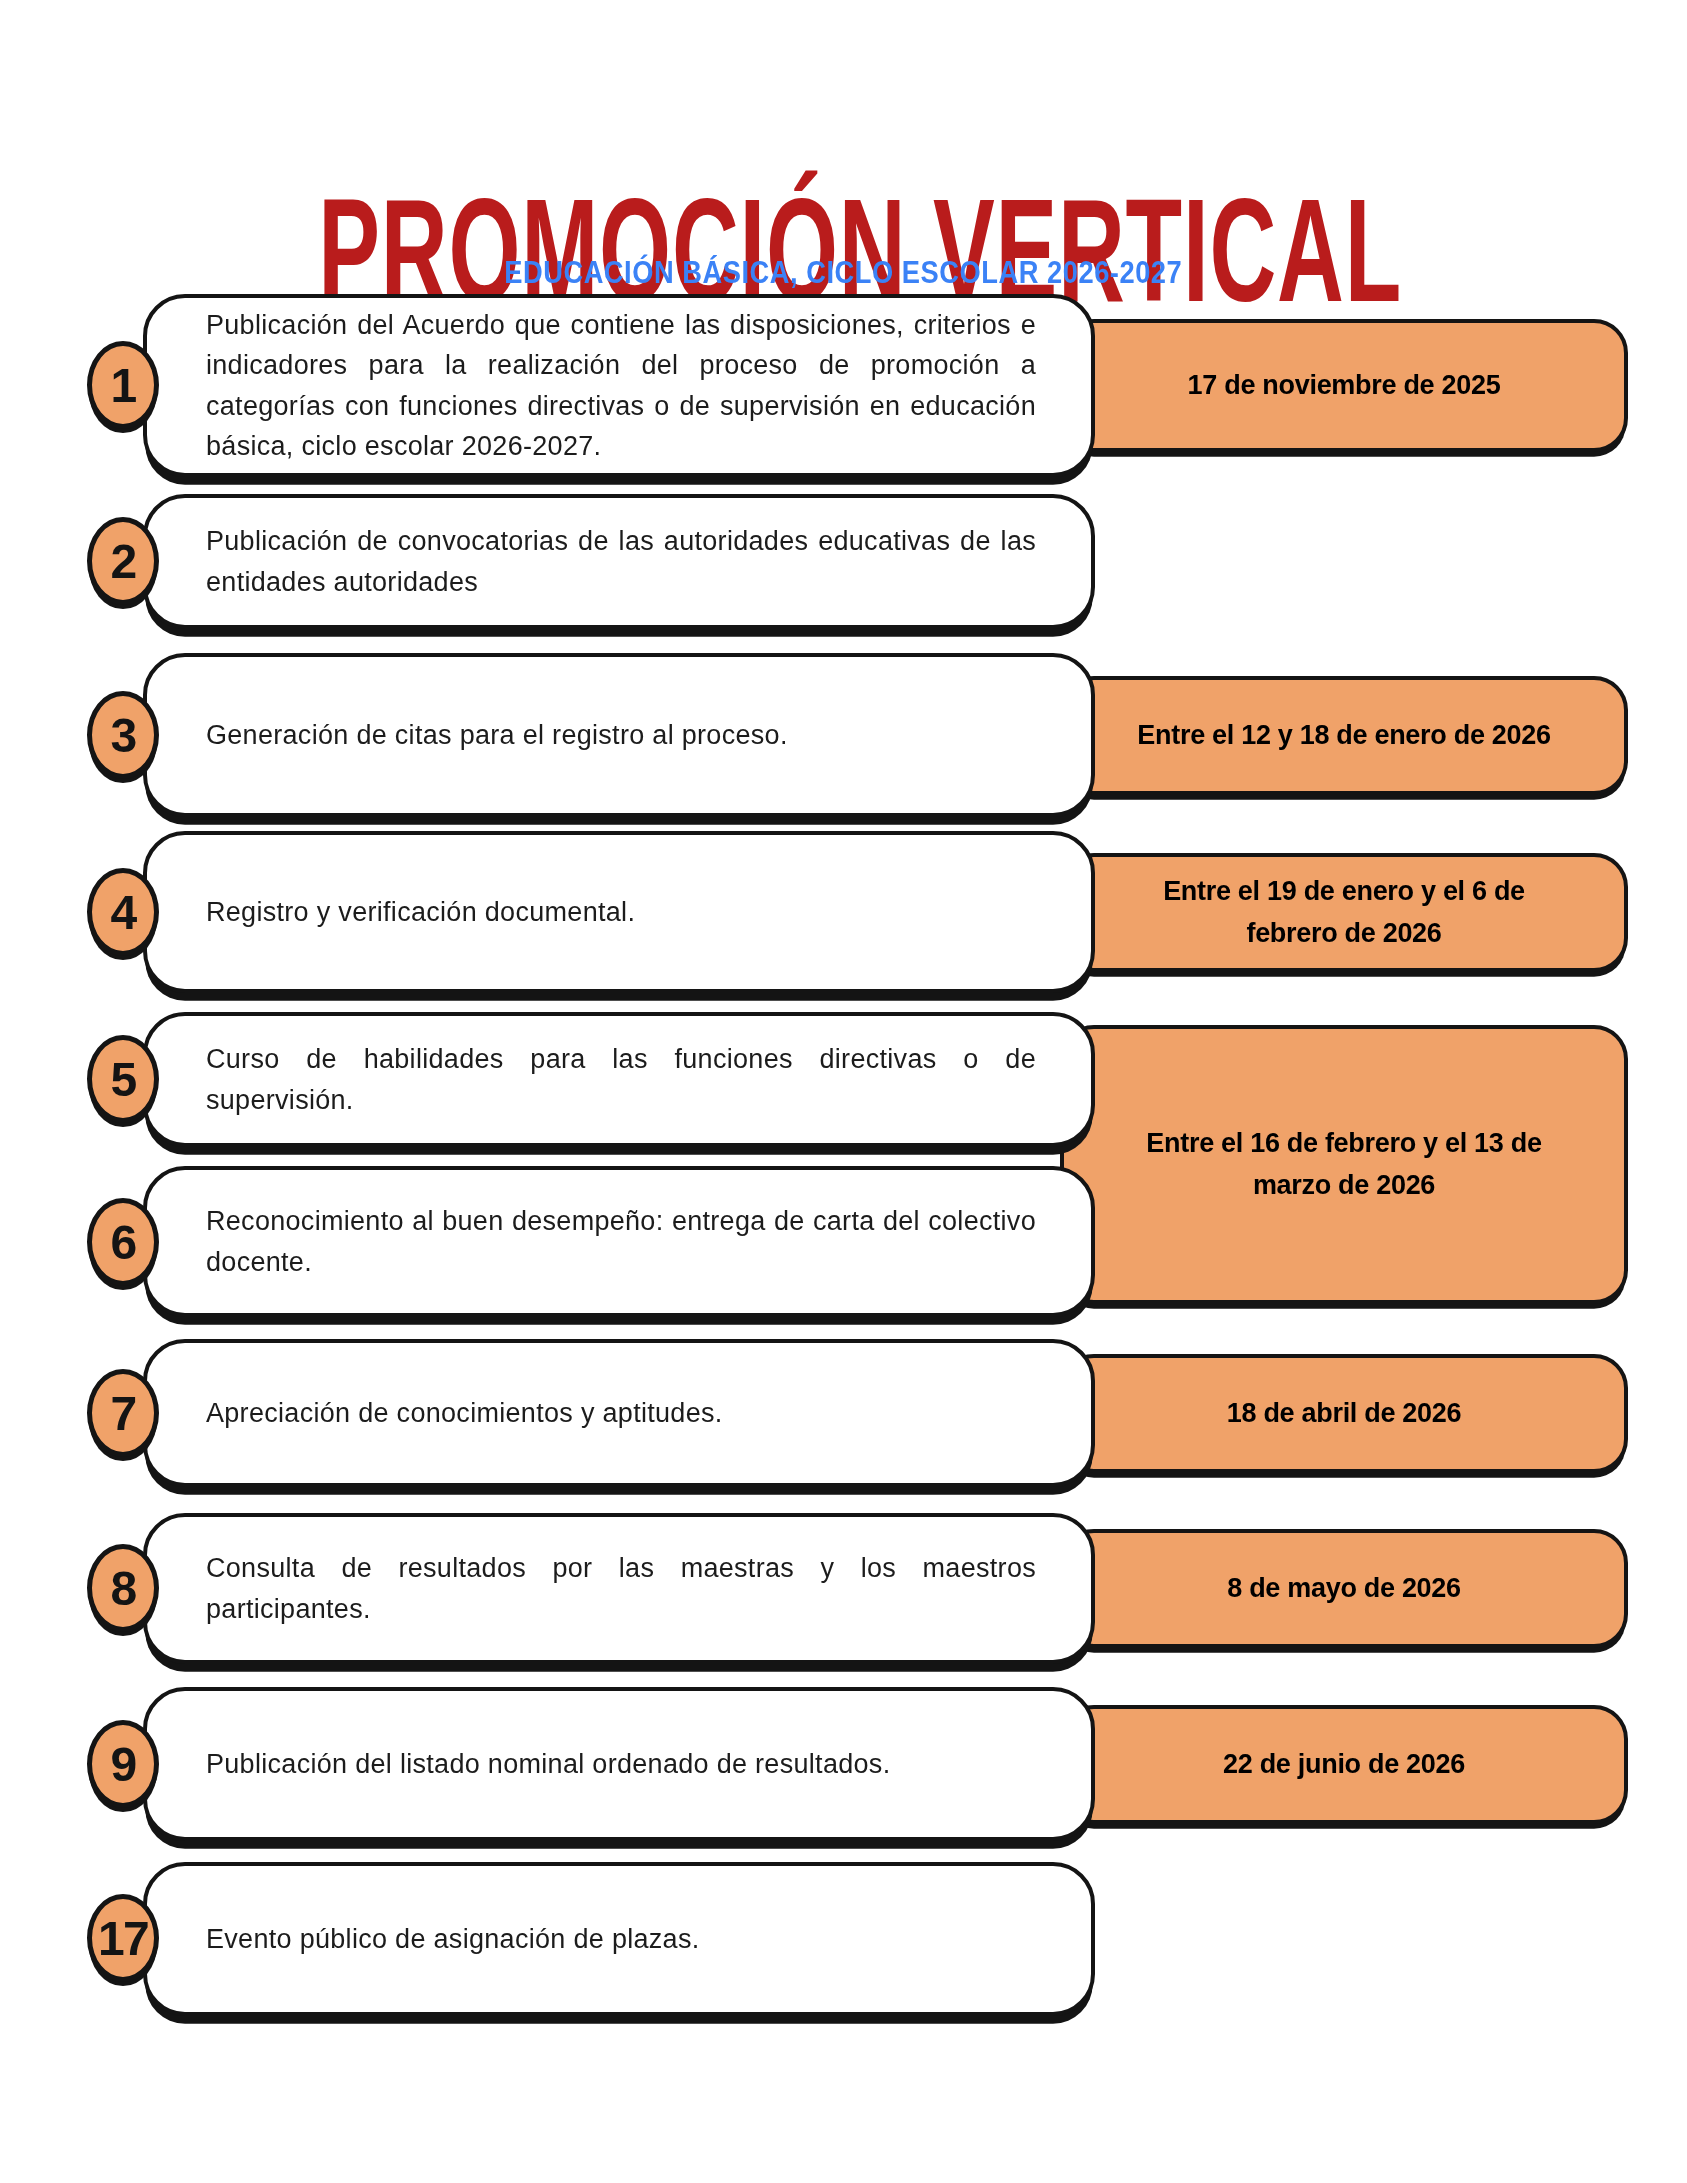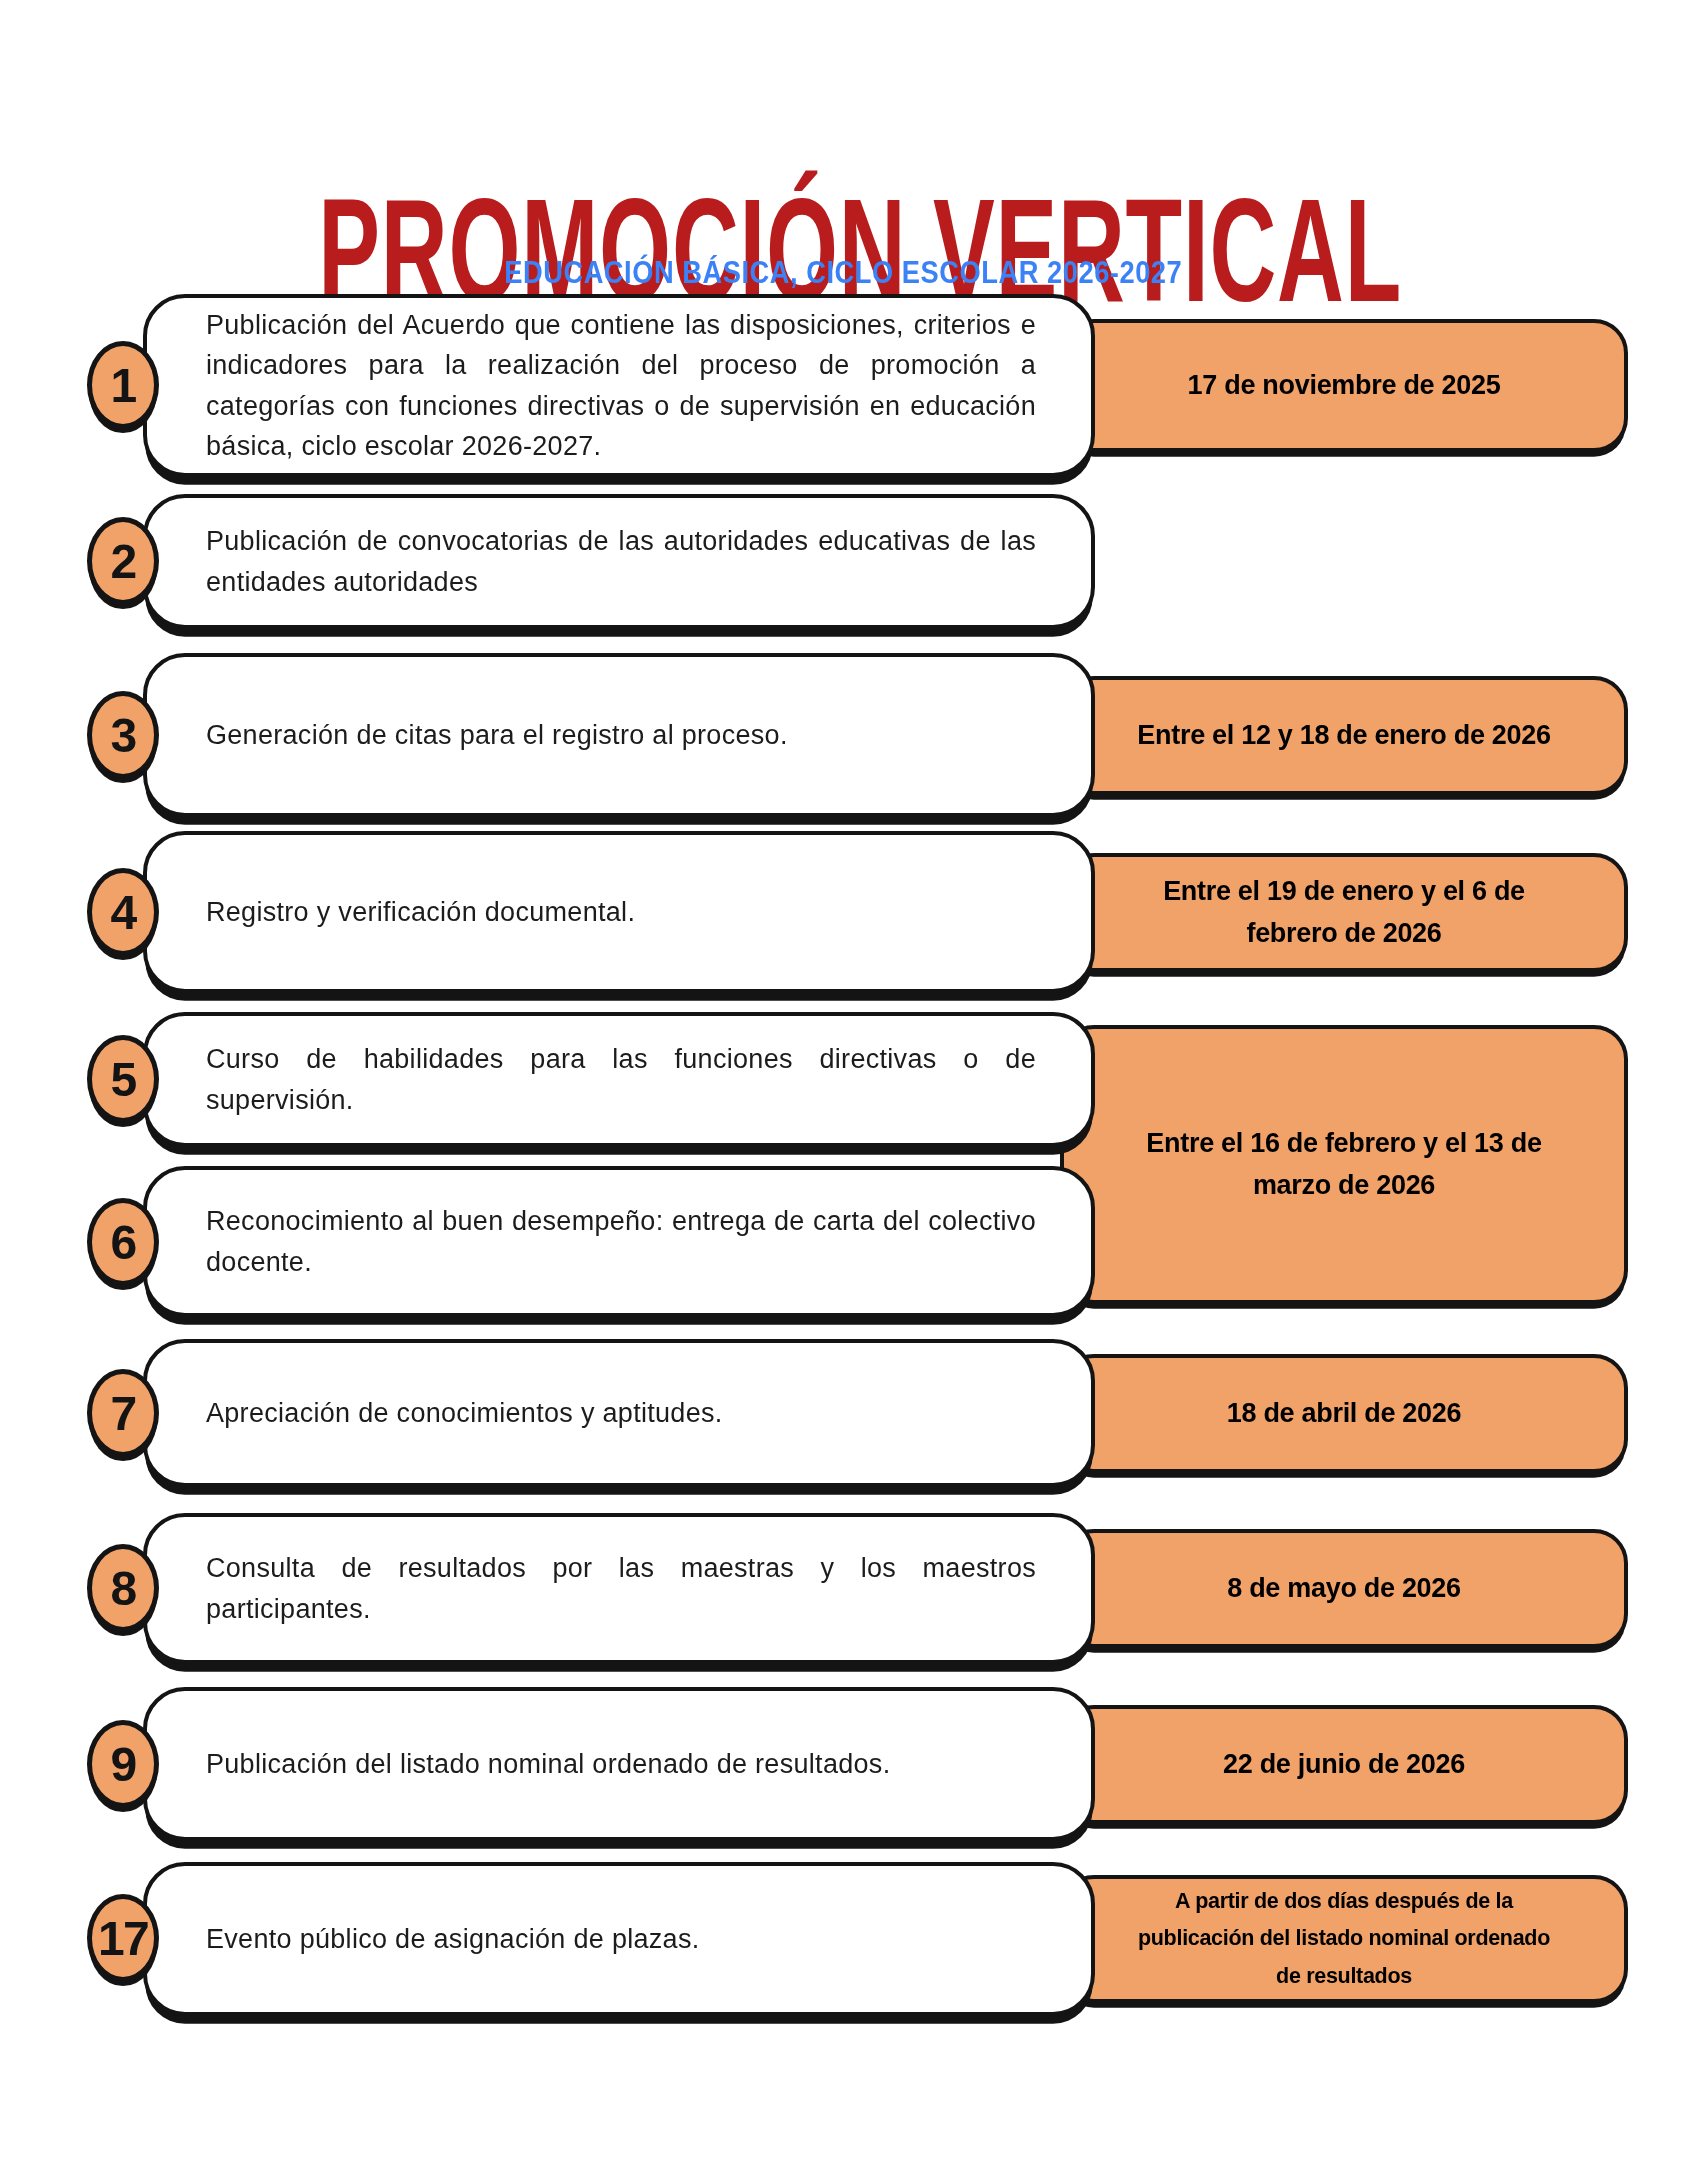--- a/index.html
+++ b/index.html
@@ -159,23 +159,20 @@
   <div class="orange" style="top:1705px;height:119px">
     <span class="date">22 de junio de 2026</span>
   </div>
   <div class="card" style="top:1687px;height:154px">
     <p class="step-text">Publicación del listado nominal ordenado de resultados.</p>
   </div>
   <div class="badge" style="top:1720px">
     <span class="badge-num">9</span>
   </div>
 
-  <div class="orange" style="top:1875px;height:128px">
-    <span class="date small">A partir de dos días después de la publicación del listado nominal ordenado de resultados</span>
-  </div>
   <div class="card" style="top:1862px;height:154px">
     <p class="step-text">Evento público de asignación de plazas.</p>
   </div>
   <div class="badge" style="top:1894px">
     <span class="badge-num">17</span>
   </div>
 
 </div>
 
 

